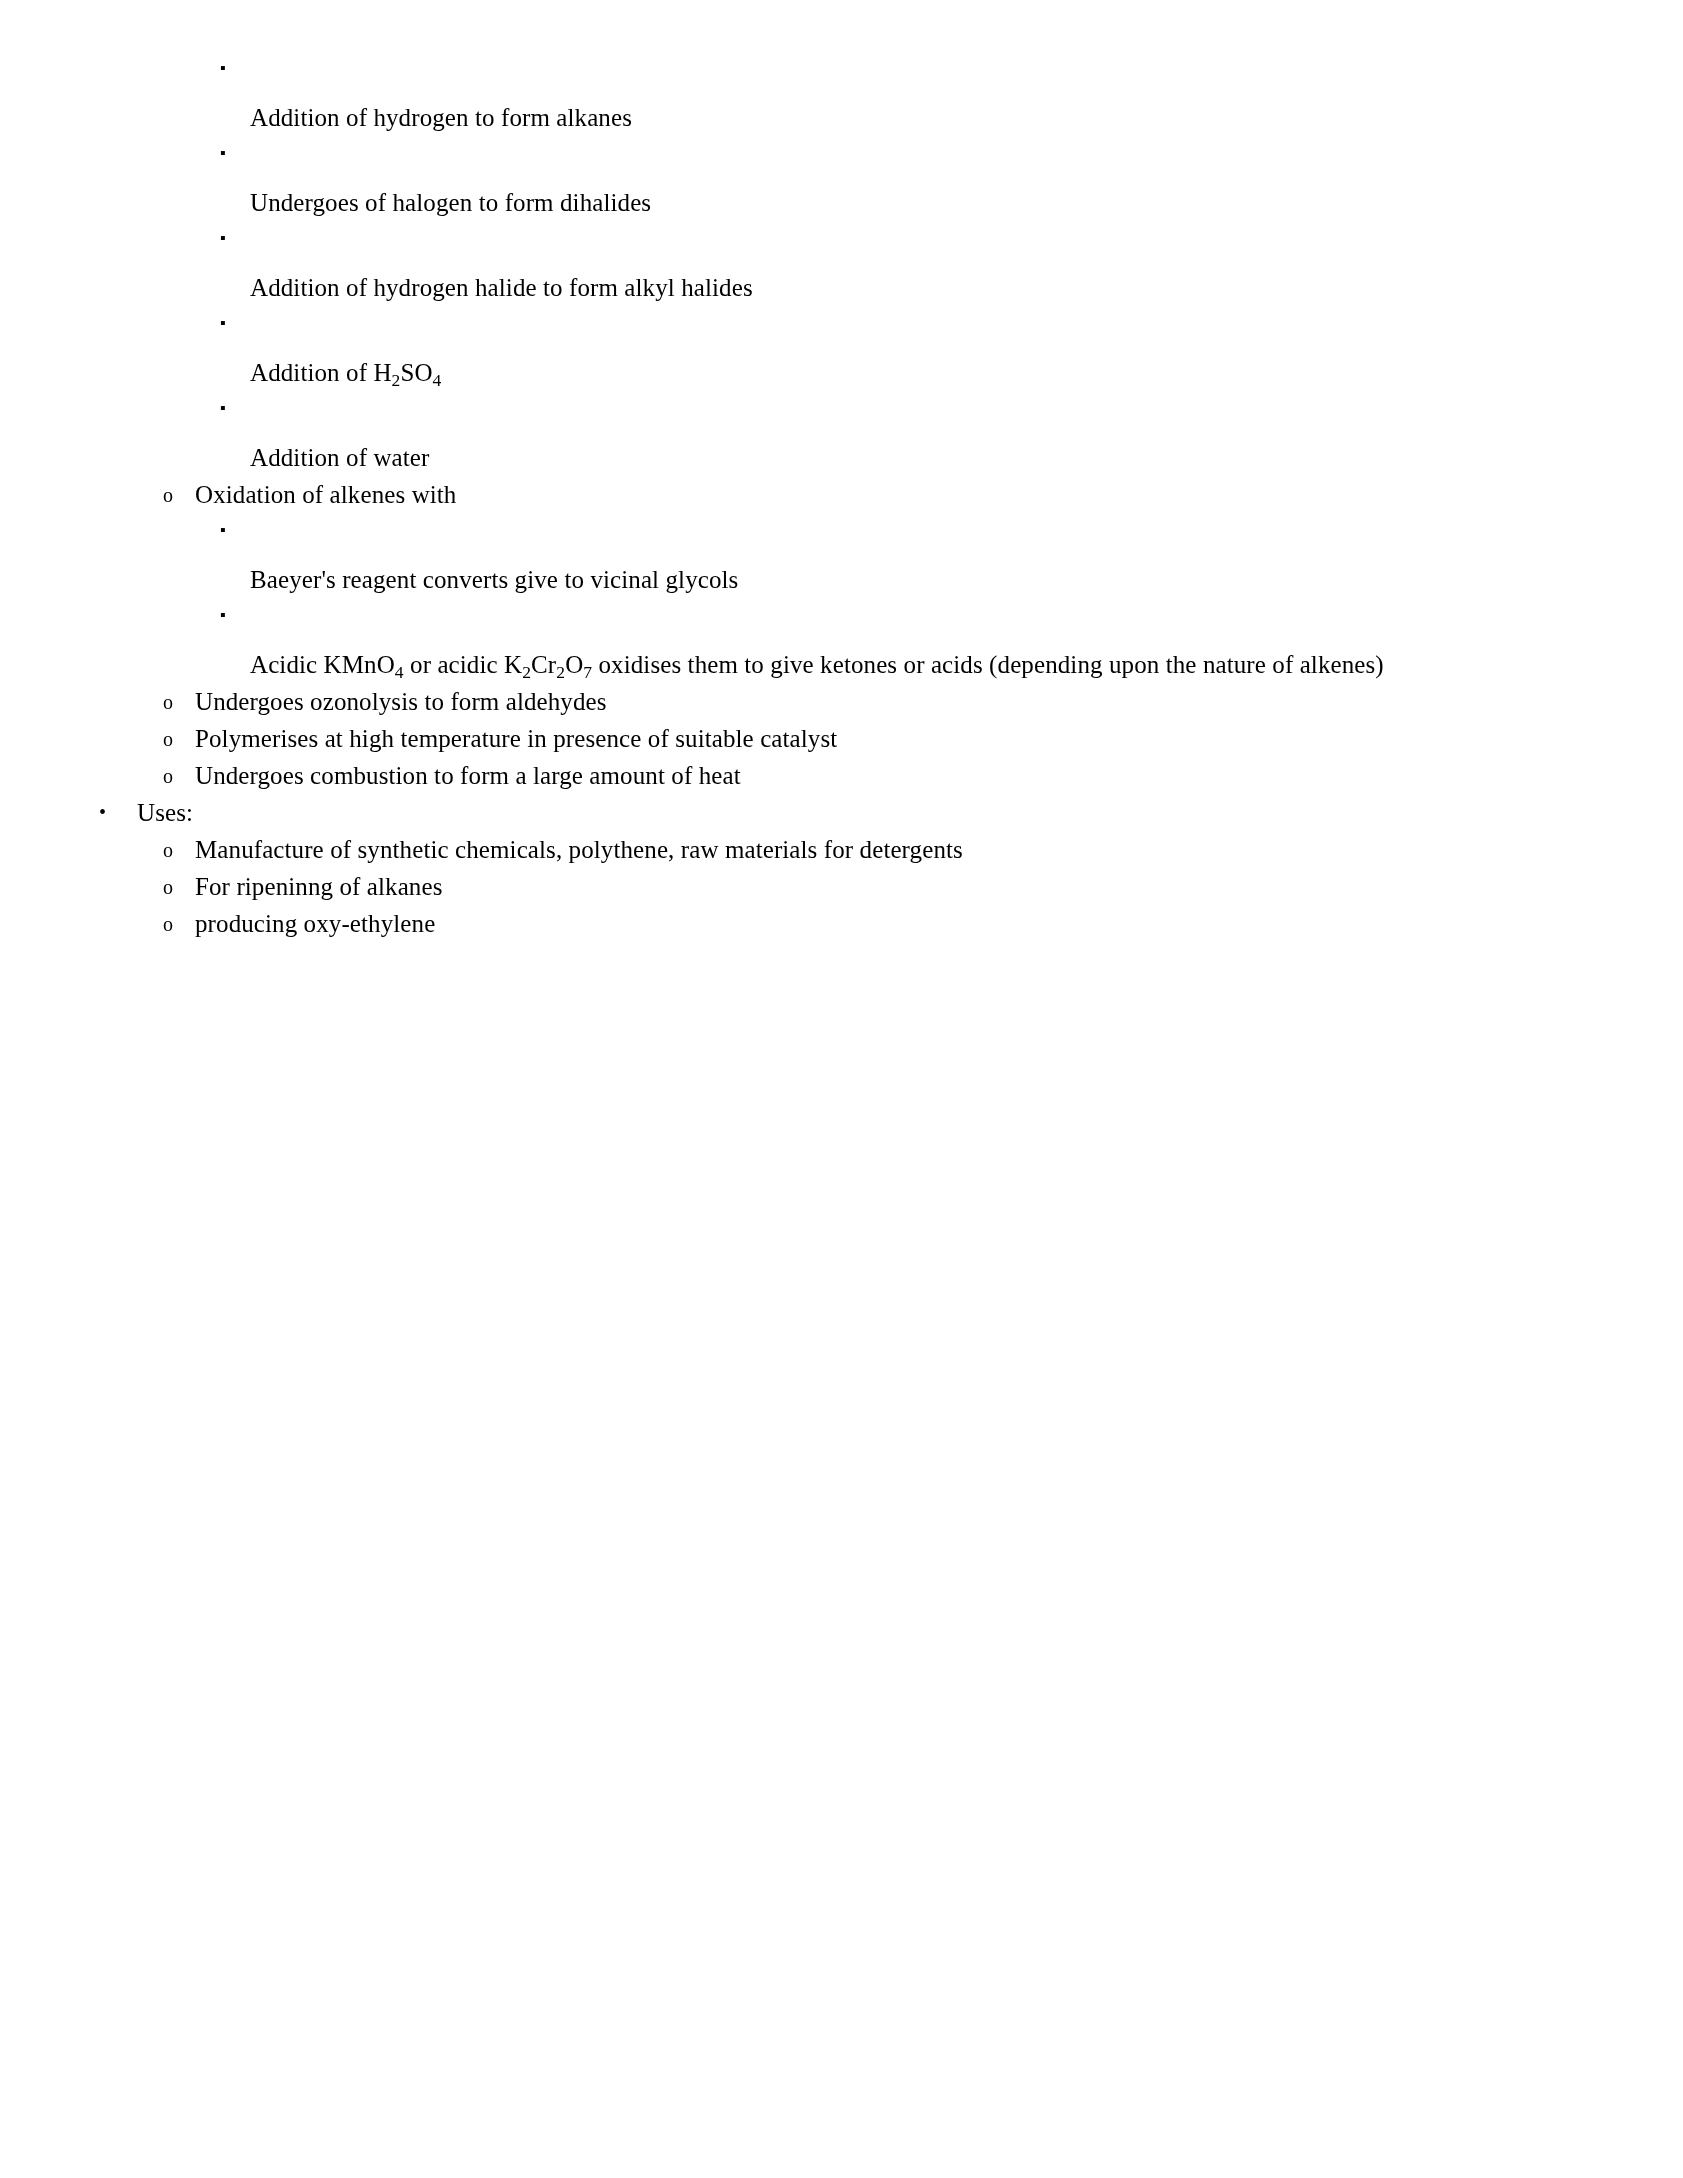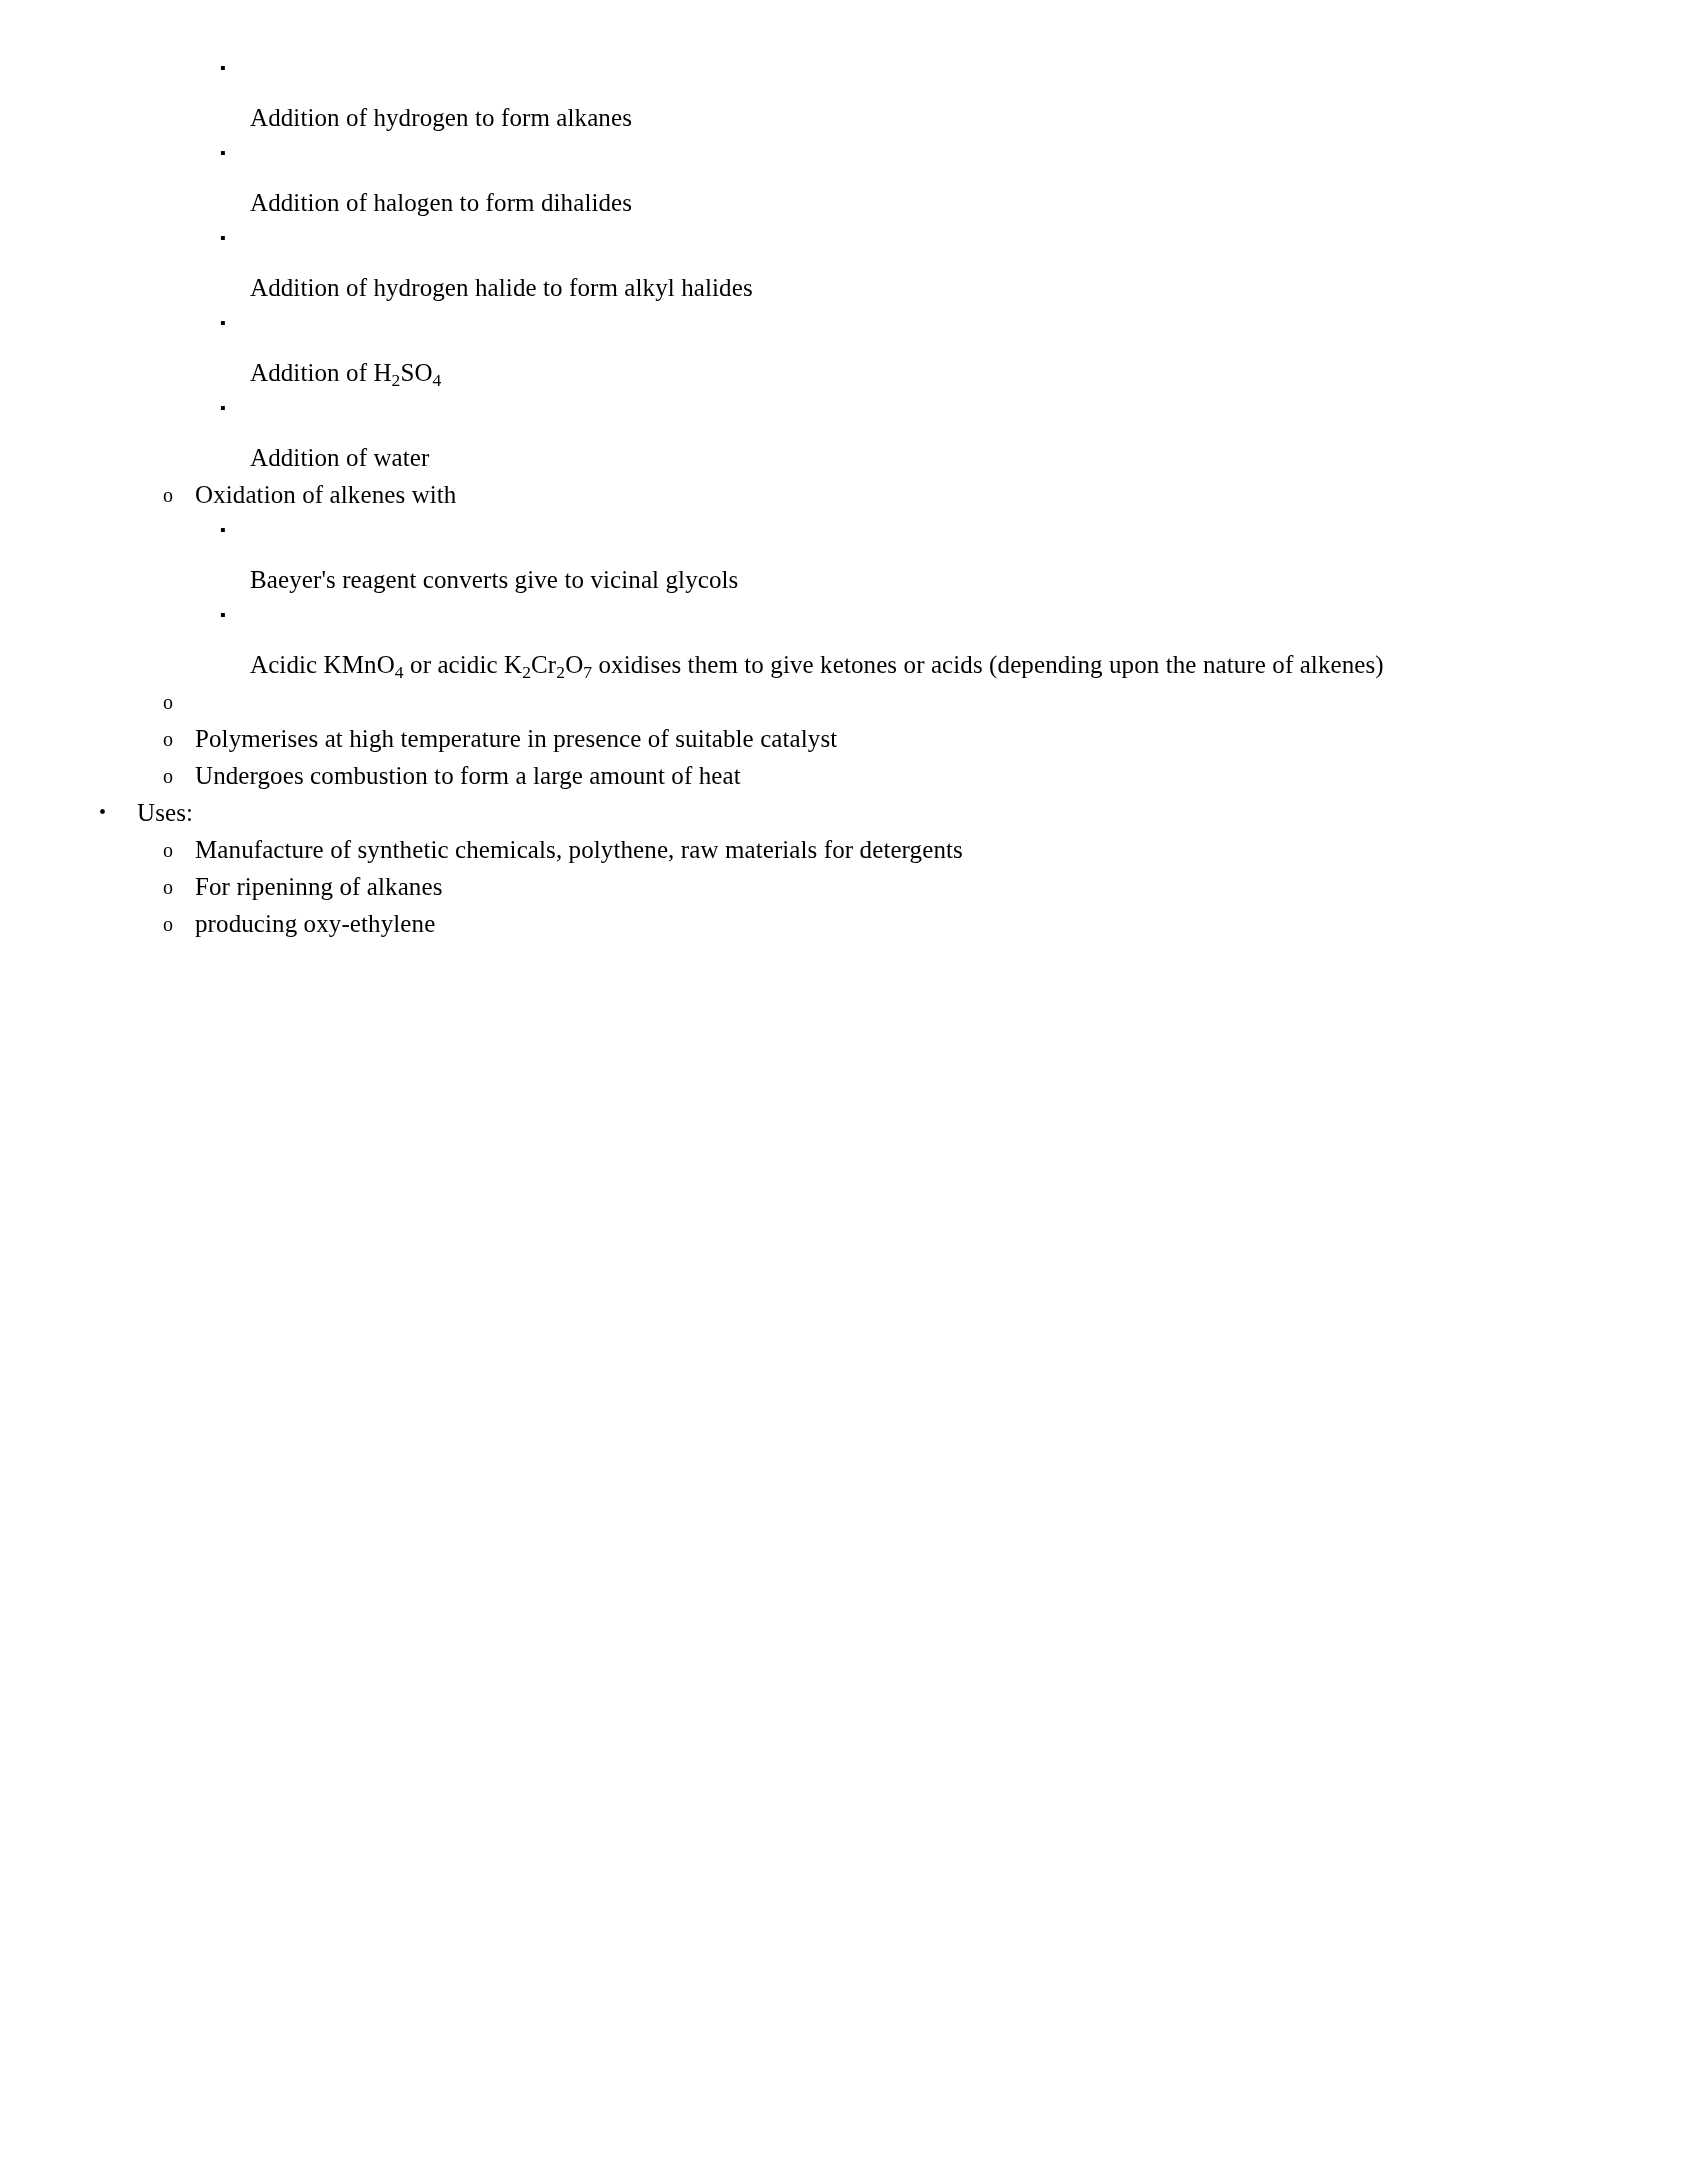--- a/index.html
+++ b/index.html
@@ -85,21 +85,21 @@
 <body>
 
 <div id="page">
   <div id="content">
       <div class="row lvl3">
         <span class="bullet">▪</span>
         <span class="txt">Addition of hydrogen to form alkanes</span>
       </div>
       <div class="row lvl3">
         <span class="bullet">▪</span>
-        <span class="txt">Addition of halogen to form dihalides</span>
+        <span class="txt">Undergoes of halogen to form dihalides</span>
       </div>
       <div class="row lvl3">
         <span class="bullet">▪</span>
         <span class="txt">Addition of hydrogen halide to form alkyl halides</span>
       </div>
       <div class="row lvl3">
         <span class="bullet">▪</span>
         <span class="txt">Addition of H<sub>2</sub>SO<sub>4</sub></span>
       </div>
       <div class="row lvl3">
@@ -113,20 +113,21 @@
       <div class="row lvl3">
         <span class="bullet">▪</span>
         <span class="txt">Baeyer's reagent converts give to vicinal glycols</span>
       </div>
       <div class="row lvl3">
         <span class="bullet">▪</span>
         <span class="txt">Acidic KMnO<sub>4</sub> or acidic K<sub>2</sub>Cr<sub>2</sub>O<sub>7</sub> oxidises them to give ketones or acids (depending upon the nature of alkenes)</span>
       </div>
       <div class="row lvl2">
         <span class="bullet">o</span>
+        <span class="txt">Undergoes ozonolysis to form aldehydes</span>
       </div>
       <div class="row lvl2">
         <span class="bullet">o</span>
         <span class="txt">Polymerises at high temperature in presence of suitable catalyst</span>
       </div>
       <div class="row lvl2">
         <span class="bullet">o</span>
         <span class="txt">Undergoes combustion to form a large amount of heat</span>
       </div>
       <div class="row lvl1">

